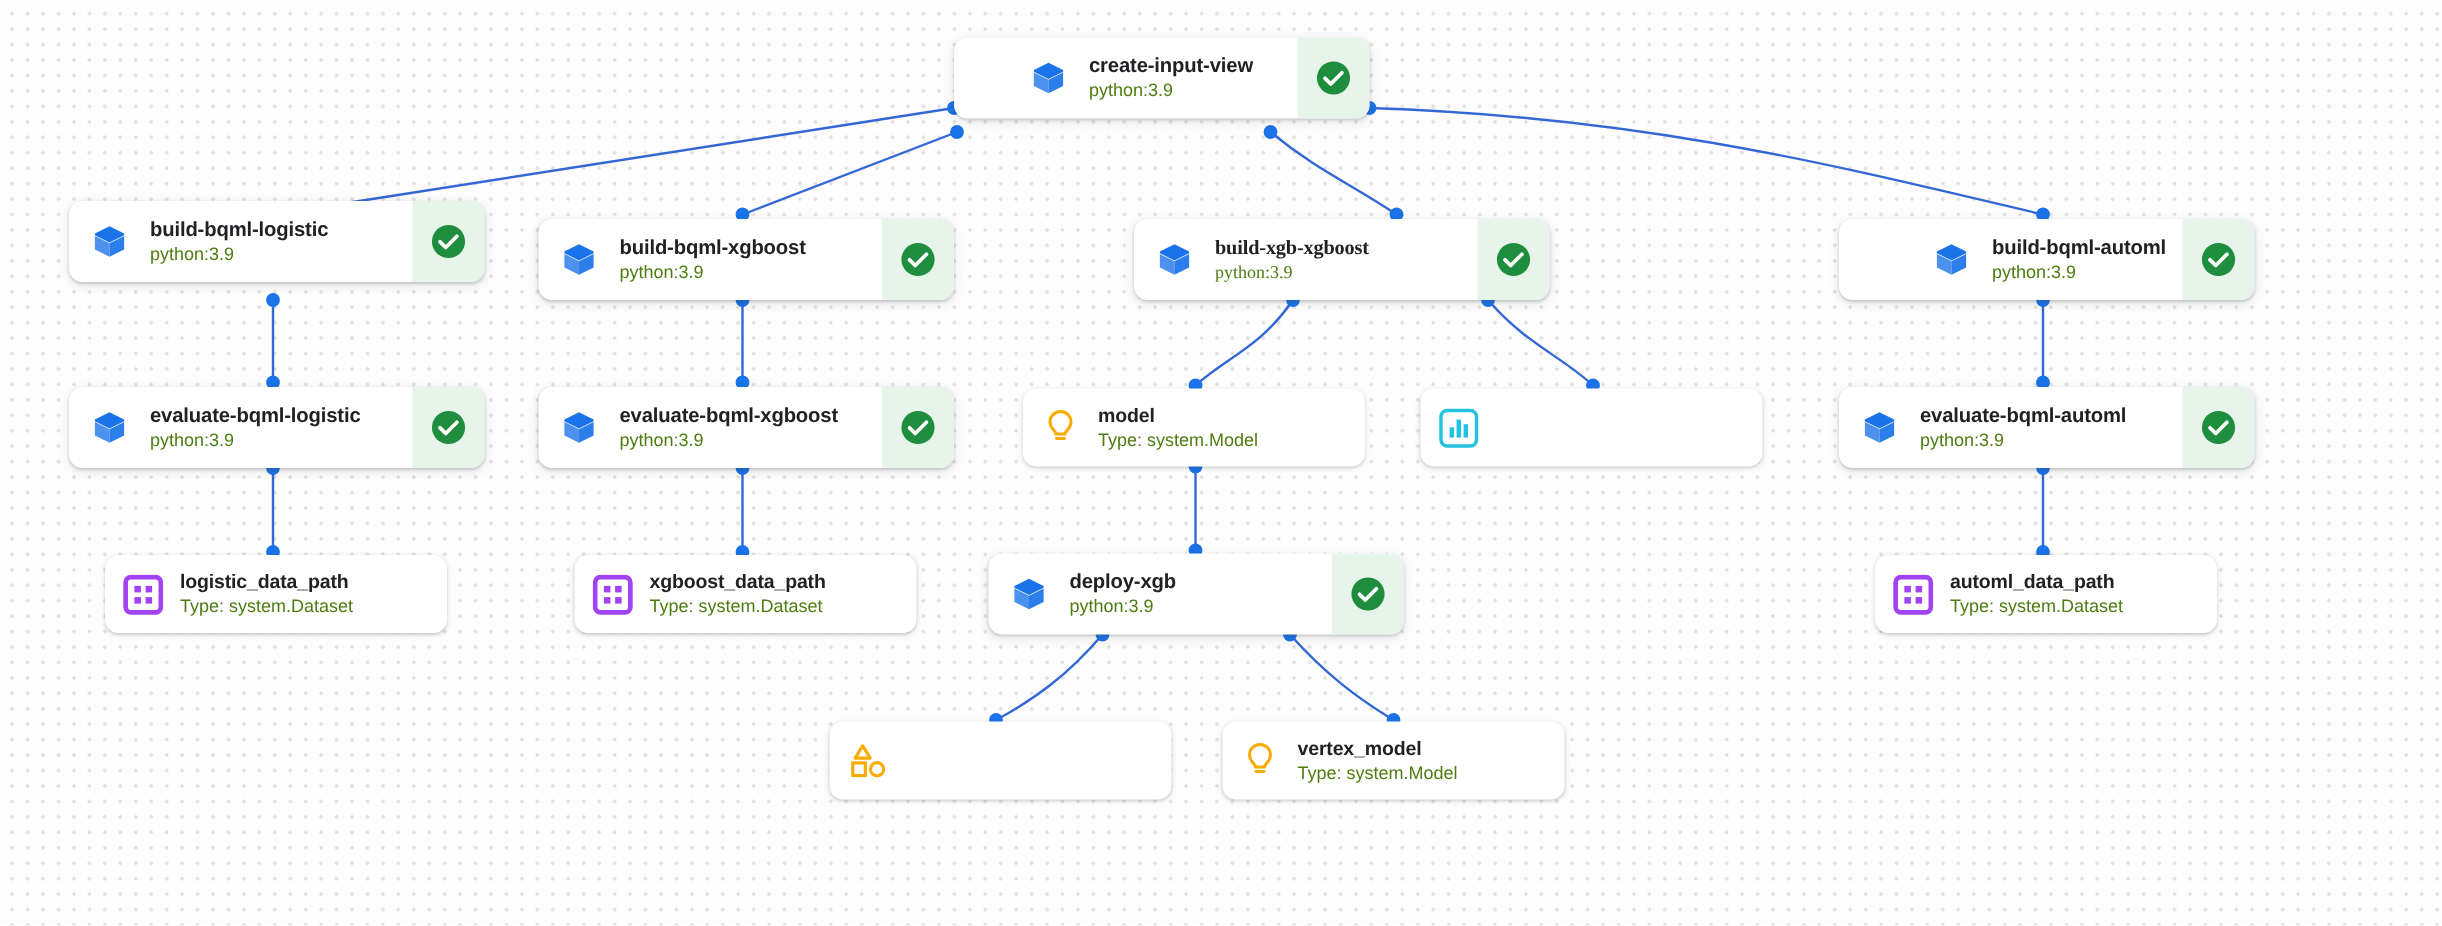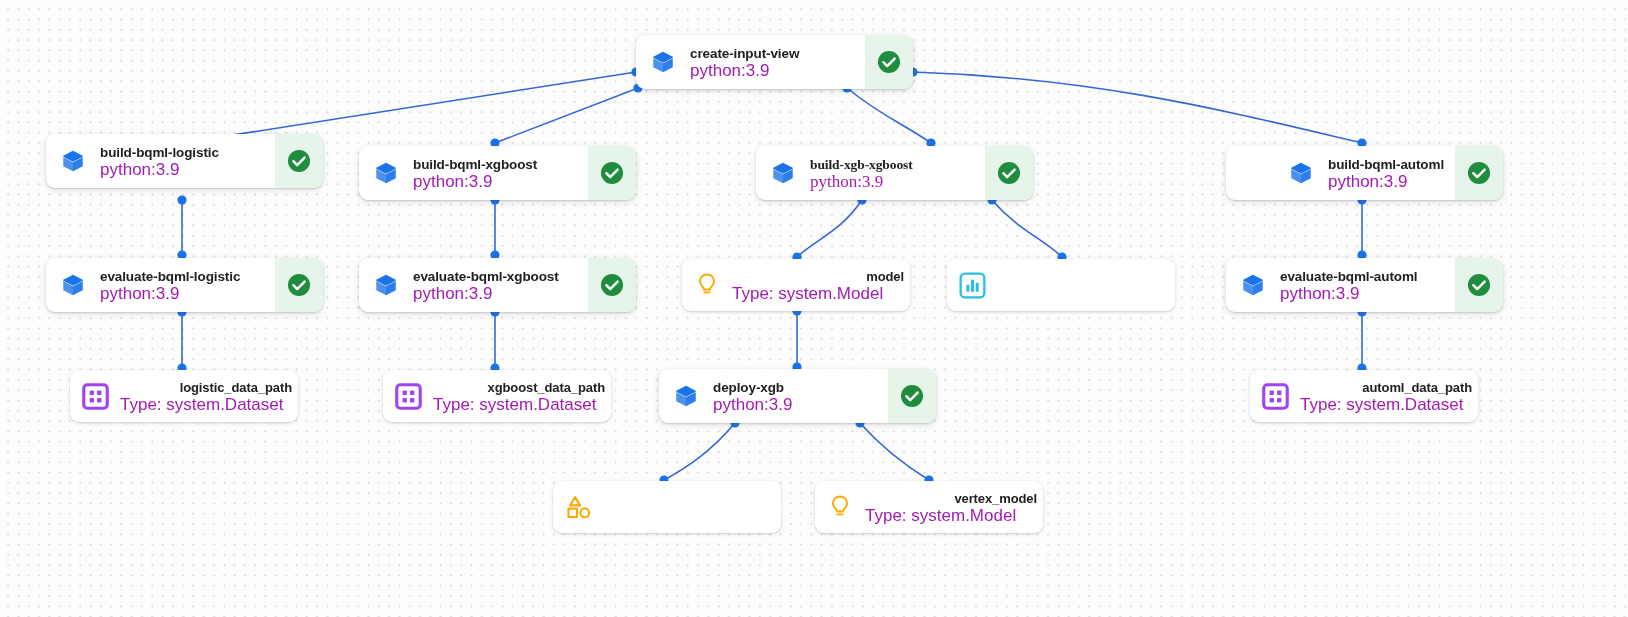--- a/index.html
+++ b/index.html
@@ -78,25 +78,24 @@
   .node-title {
     font-size: 13.5px;
     font-weight: bold;
     color: #202124;
     letter-spacing: -0.1px;
     line-height: 16px;
     white-space: nowrap;
   }
   .node.artifact .node-title {
     font-size: 13px;
-    text-align: right;
   }
   .node-sub {
-    font-size: 17px;
-    color: #a21caf;
+    font-size: 12px;
+    color: #4d7c0f;
     line-height: 15px;
     white-space: nowrap;
     margin-top: 1px;
   }
   .status-panel {
     width: 48px;
     min-width: 48px;
     background: #e6f4ea;
     display: flex;
     align-items: center;
@@ -150,21 +149,21 @@
       <circle cx="1062" cy="257" r="4.6" class="edge-dot"></circle>
       <circle cx="797" cy="311" r="4.6" class="edge-dot"></circle>
       <circle cx="797" cy="367" r="4.6" class="edge-dot"></circle>
       <circle cx="735" cy="423" r="4.6" class="edge-dot"></circle>
       <circle cx="664" cy="480" r="4.6" class="edge-dot"></circle>
       <circle cx="860" cy="423" r="4.6" class="edge-dot"></circle>
       <circle cx="929" cy="480" r="4.6" class="edge-dot"></circle>
     </svg>
 
   <div id="node-layer">
-      <div class="node task" style="left: 636px; top: 35px;">
+      <div class="node task" style="left: 636px; top: 25px; padding-left: 36px;">
         <div class="node-icon">
           <svg width="26" height="26" viewBox="0 0 24 24" aria-hidden="true">
             <path d="M12 2.6 21 7.1v1.0L12 12.6 3 8.1V7.1z" fill="#1a73e8"></path>
             <path d="M3 8.6 12 13.1V21.4L3 16.9z" fill="#1a73e8" opacity="0.78"></path>
             <path d="M21 8.6 12 13.1V21.4L21 16.9z" fill="#1a73e8" opacity="0.92"></path>
           </svg>
         </div>
         <div class="node-text">
           <div class="node-title">create-input-view</div>
           <div class="node-sub">python:3.9</div>

